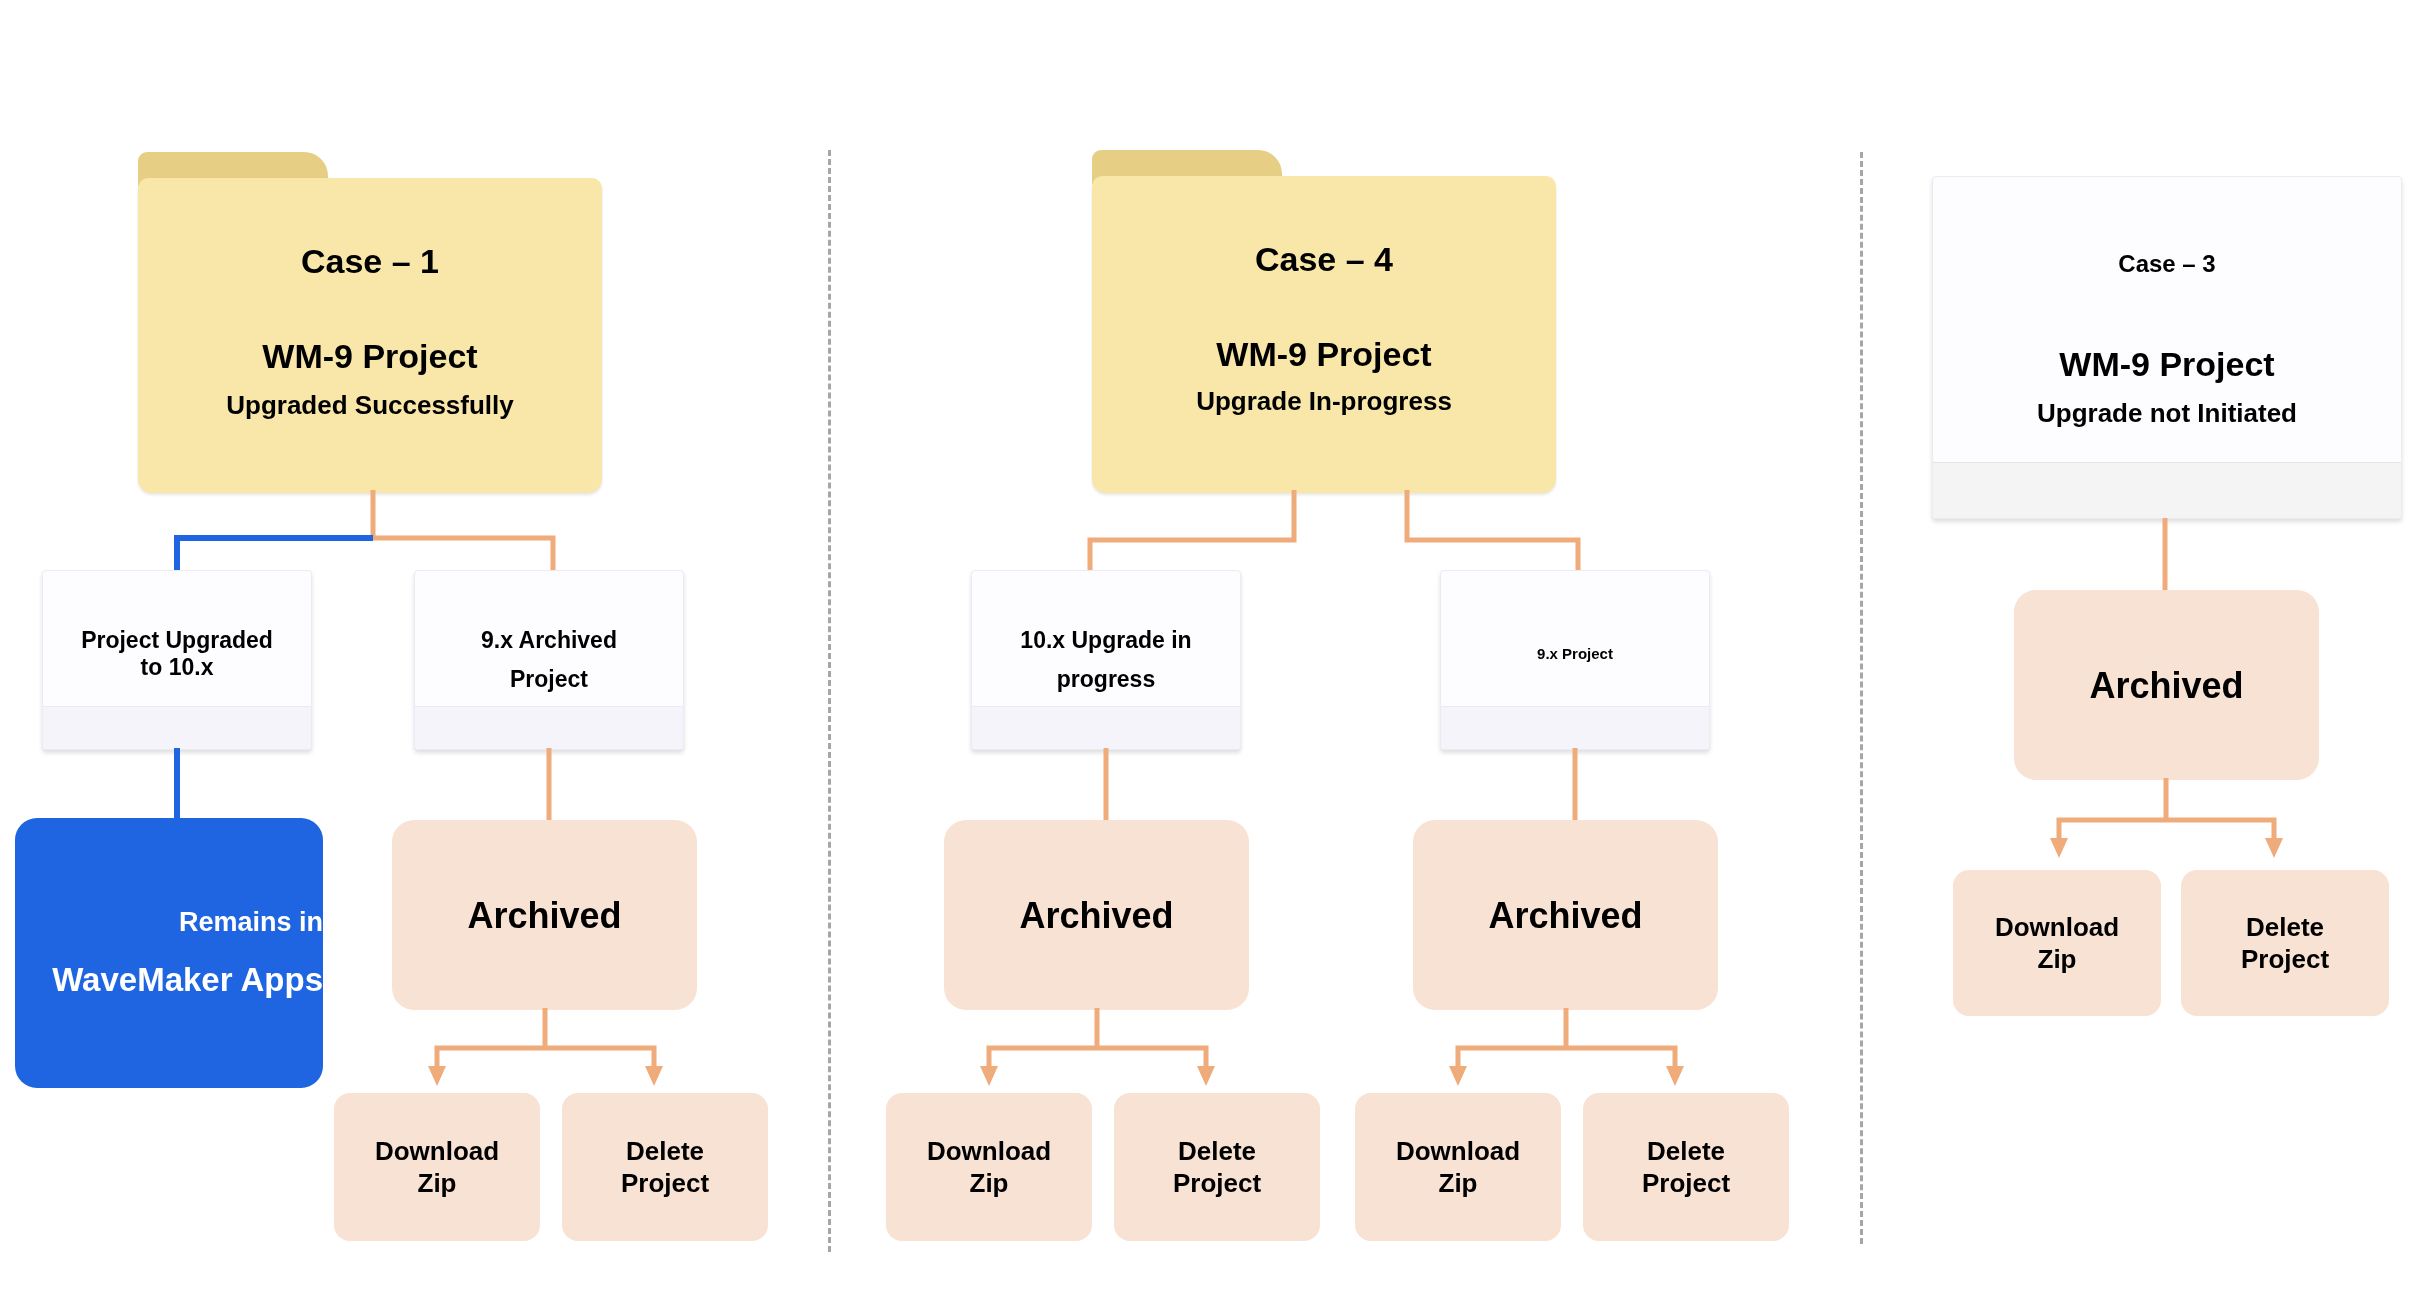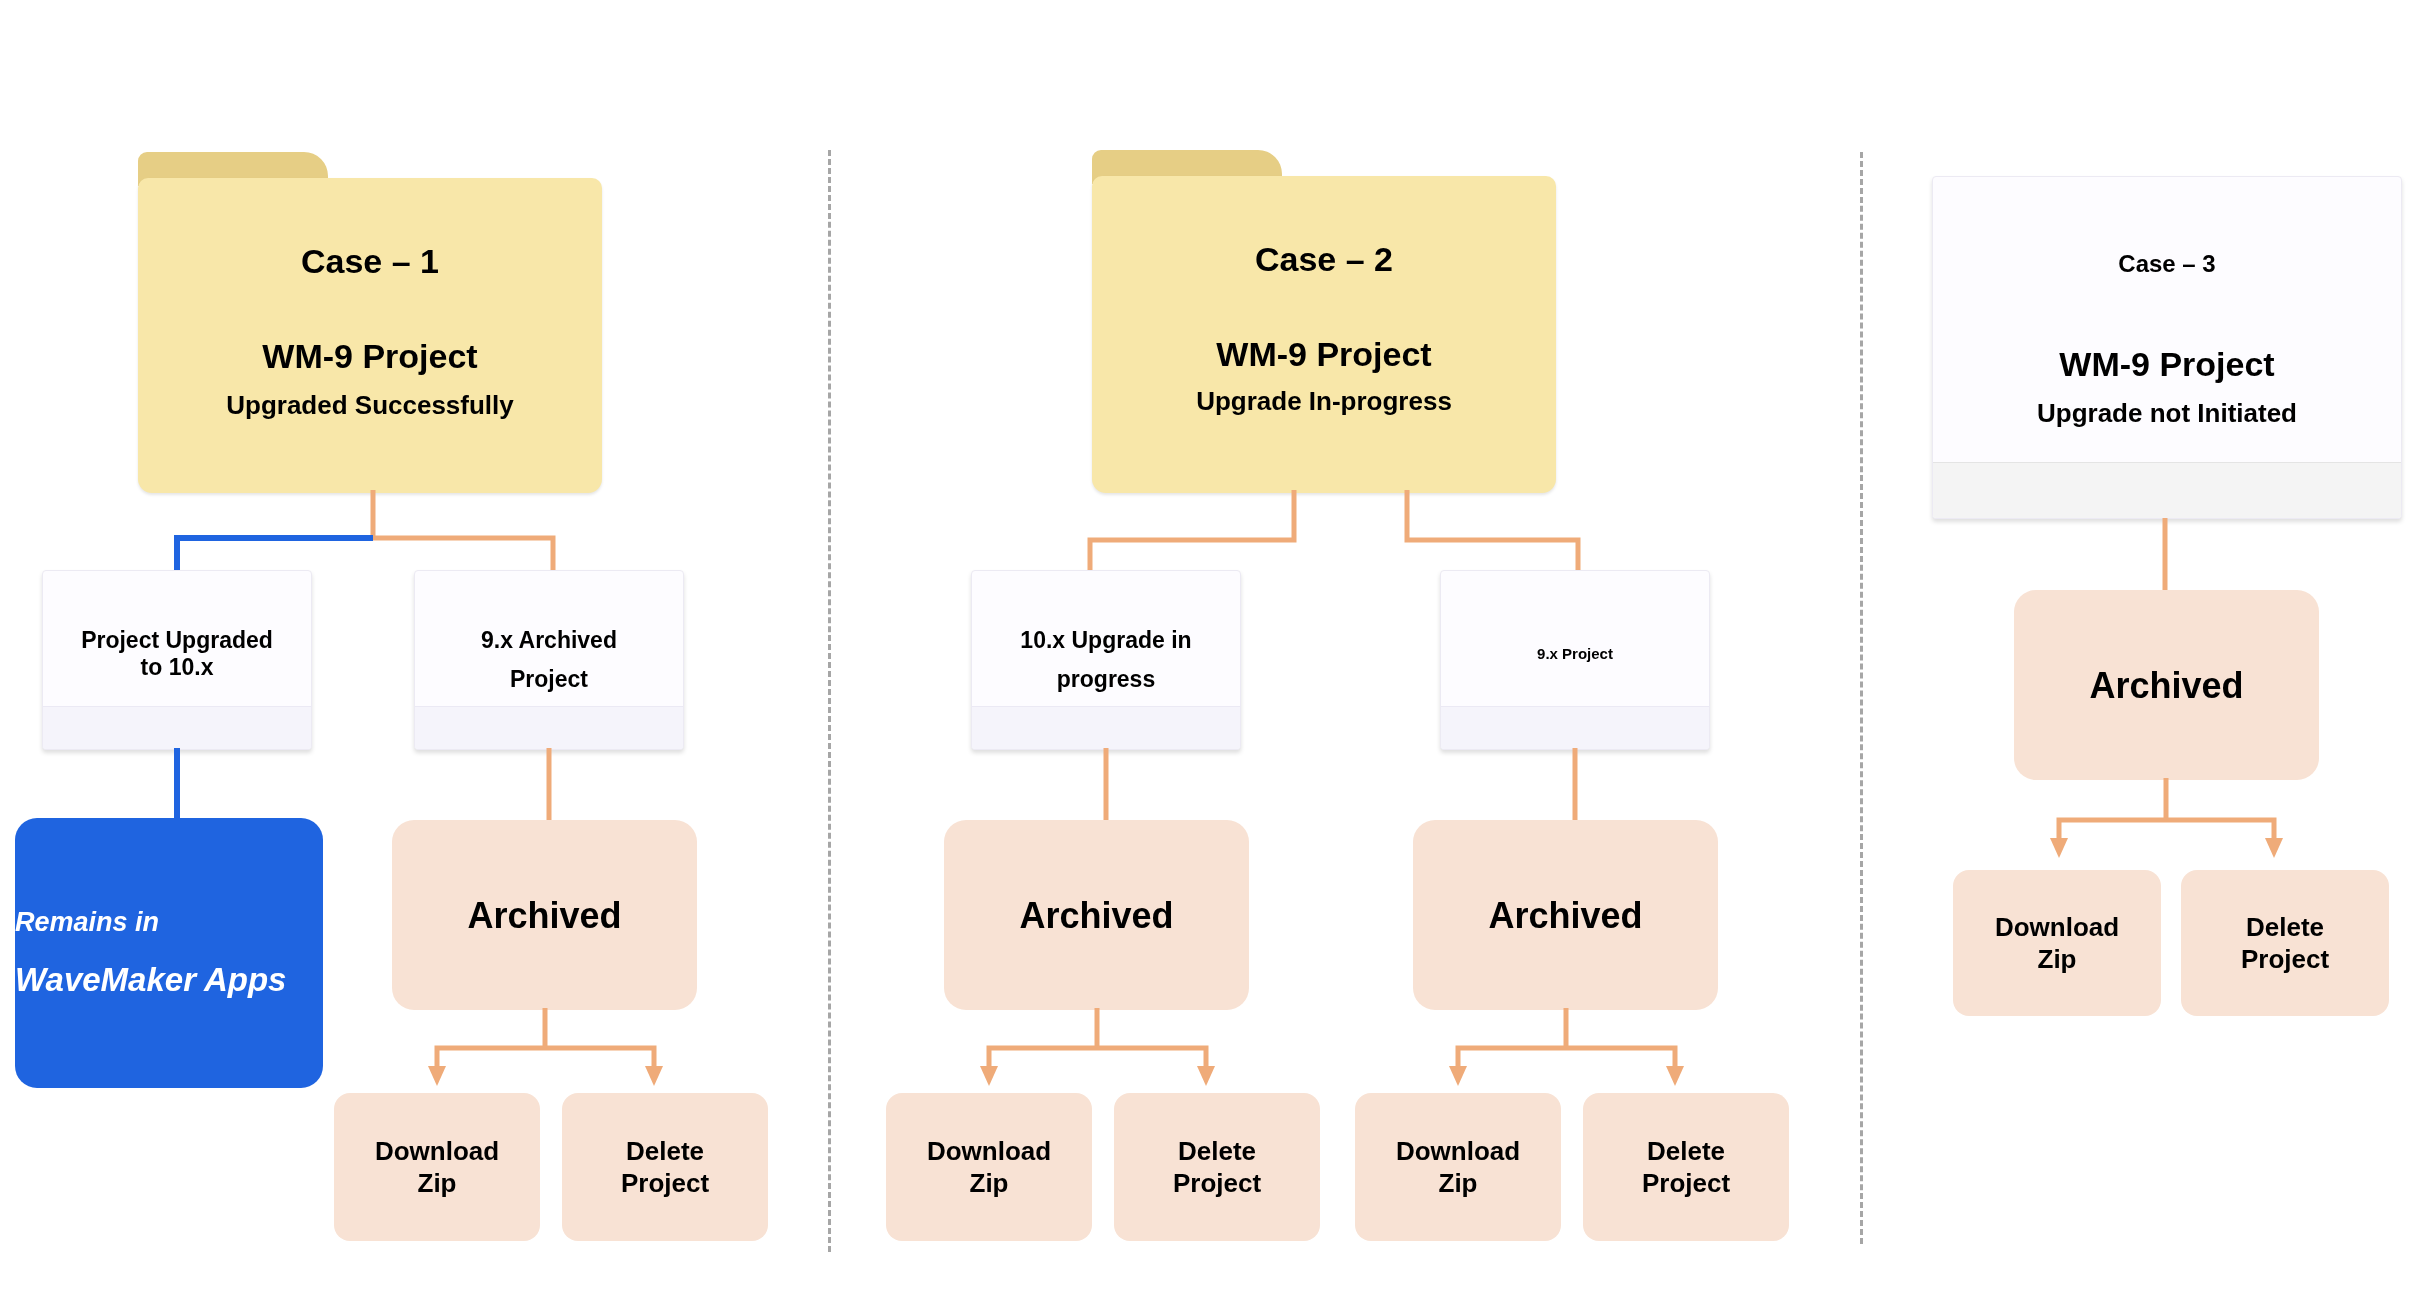--- a/index.html
+++ b/index.html
@@ -98,27 +98,26 @@
   }
   .peach.leaf { border-radius: 16px; }
 
   
   .blue {
     background: #1f64e0;
     border-radius: 22px;
     box-sizing: border-box;
     display: flex;
     flex-direction: column;
-    align-items: flex-start;
+    align-items: flex-end;
     justify-content: center;
     text-align: center;
     color: #ffffff;
     font-weight: bold;
     line-height: 1.2;
-    font-style: italic;
   }
   .blue .l1 { font-size: 27px; margin-bottom: 22px; }
   .blue .l2 { font-size: 33px; }
 
   
   .conn { pointer-events: none; }
 </style>
 </head>
 <body>
 
@@ -185,21 +184,21 @@
     <span>Zip</span>
   </div>
   <div class="abs peach leaf" style="left:562px; top:1093px; width:206px; height:148px; font-size:26px; flex-direction:column;">
     <span>Delete</span>
     <span>Project</span>
   </div>
 
   <div class="abs folder" style="left:1092px; top:150px; width:464px; height:343px;">
     <div class="tab" style="width:190px;"></div>
     <div class="body"></div>
-    <div class="ftext" style="top:90px; font-size:34px; font-weight:bold;">Case – 2</div>
+    <div class="ftext" style="top:90px; font-size:34px; font-weight:bold;">Case – 4</div>
     <div class="ftext" style="top:185px; font-size:34px; font-weight:bold;">WM-9 Project</div>
     <div class="ftext" style="top:236px; font-size:26px; font-weight:bold;">Upgrade In-progress</div>
   </div>
 
   <svg class="abs conn" style="left:1060px; top:490px; width:560px; height:120px;" viewBox="0 0 560 120">
     <path d="M234,0 L234,50 L30,50 L30,90" stroke="#efab79" stroke-width="5" fill="none"></path>
     <path d="M30,86 l-9,0 9,20 9,-20 z" fill="#efab79"></path>
     <path d="M347,0 L347,50 L518,50 L518,90" stroke="#efab79" stroke-width="5" fill="none"></path>
     <path d="M518,86 l-9,0 9,20 9,-20 z" fill="#efab79"></path>
   </svg>

